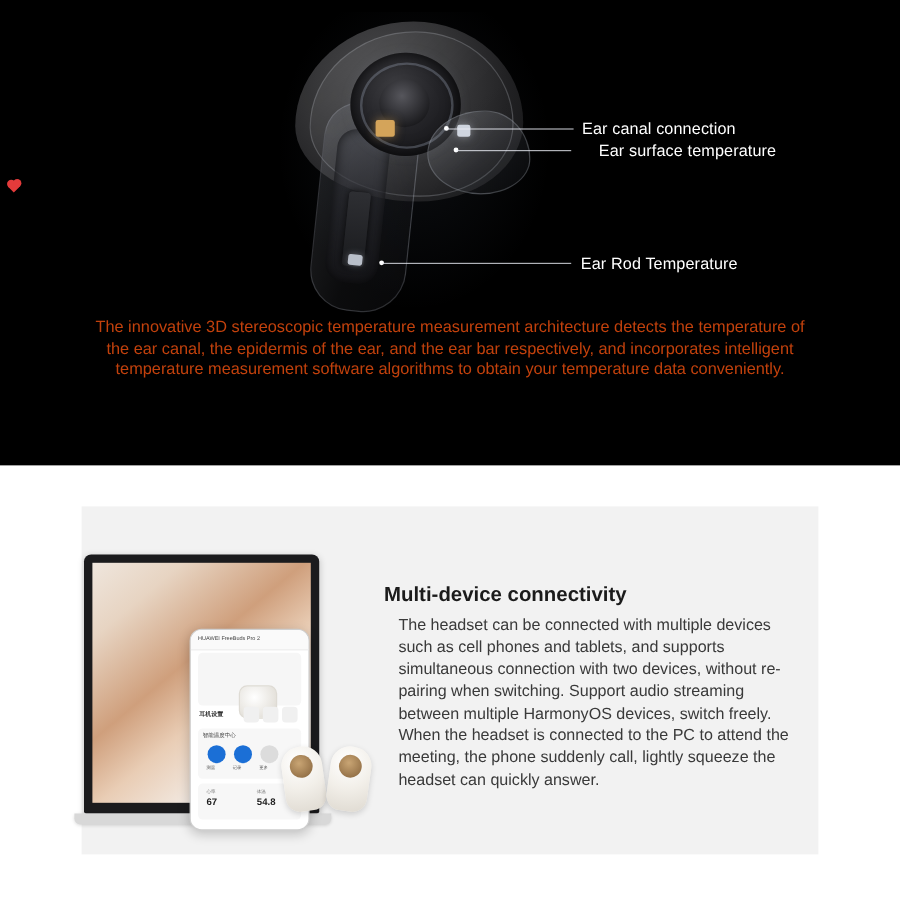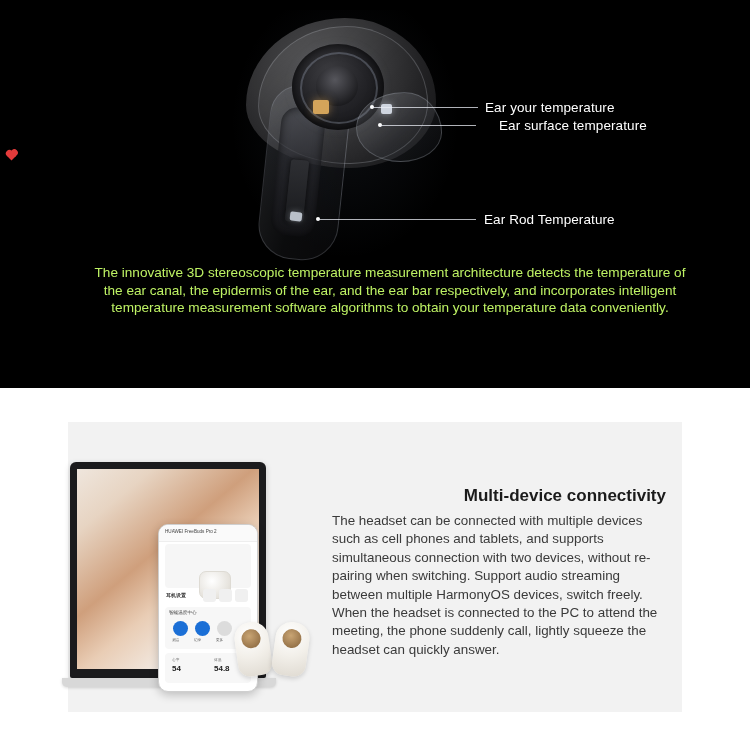--- a/index.html
+++ b/index.html
@@ -202,24 +202,23 @@
   .co3 { left: 484px; top: 212px; text-align: center; }
   .ld3 { left: 318px; top: 219px; width: 158px; }
   .dt3 { left: 316px; top: 217px; }
 
   .dark-caption {
     position: absolute;
     left: 75px;
     top: 264px;
     width: 600px;
     text-align: center;
-    color: #bef264;
+    color: #c2410c;
     font-size: 13.6px;
     line-height: 17.5px;
-    margin-left: 15px;
   }
 
   
   .light-section {
     position: relative;
     width: 750px;
     height: 362px;
     background: #ffffff;
   }
   .panel {
@@ -419,24 +418,24 @@
     position: absolute;
     left: 7px; top: 7px;
     width: 19px; height: 19px;
     border-radius: 50%;
     background: radial-gradient(circle at 42% 36%, #c9a574, #8e6b42 85%);
   }
 
   
   .mdc-title {
     position: absolute;
-    left: 336px;
+    left: 320px;
     top: 486px;
     width: 330px;
-    text-align: right;
+    text-align: left;
     font-size: 17px;
     font-weight: bold;
     color: #1b1b1b;
   }
   .mdc-body {
     position: absolute;
     left: 332px;
     top: 512px;
     width: 338px;
     font-size: 13.4px;
@@ -461,21 +460,21 @@
       <div class="eb-driver"></div>
       <div class="eb-driver-ring"></div>
       <div class="eb-driver-core"></div>
       <div class="eb-tip"></div>
       <div class="eb-chip-a"></div>
       <div class="eb-chip-b"></div>
       <div class="eb-chip-c"></div>
 
       <div class="dot dt1"></div>
       <div class="leader ld1"></div>
-      <div class="callout co1">Ear your temperature</div>
+      <div class="callout co1">Ear canal connection</div>
 
       <div class="dot dt2"></div>
       <div class="leader ld2"></div>
       <div class="callout co2">Ear surface temperature</div>
 
       <div class="dot dt3"></div>
       <div class="leader ld3"></div>
       <div class="callout co3">Ear Rod Temperature</div>
     </div>
 
@@ -509,21 +508,21 @@
       <div class="phone-card-title">智能温度中心</div>
       <div class="circ a"></div>
       <div class="circ b"></div>
       <div class="circ c"></div>
       <div class="circ-lbl a">测温</div>
       <div class="circ-lbl b">记录</div>
       <div class="circ-lbl c">更多</div>
     </div>
     <div class="phone-metrics">
       <div class="metric-lbl l">心率</div>
-      <div class="metric-big l">54</div>
+      <div class="metric-big l">67</div>
       <div class="metric-lbl r">体温</div>
       <div class="metric-big r">54.8</div>
     </div>
   </div>
   <div class="heart"></div>
 
   <div class="buds">
     <div class="bud left">
       <div class="bud-inner"></div>
     </div>

